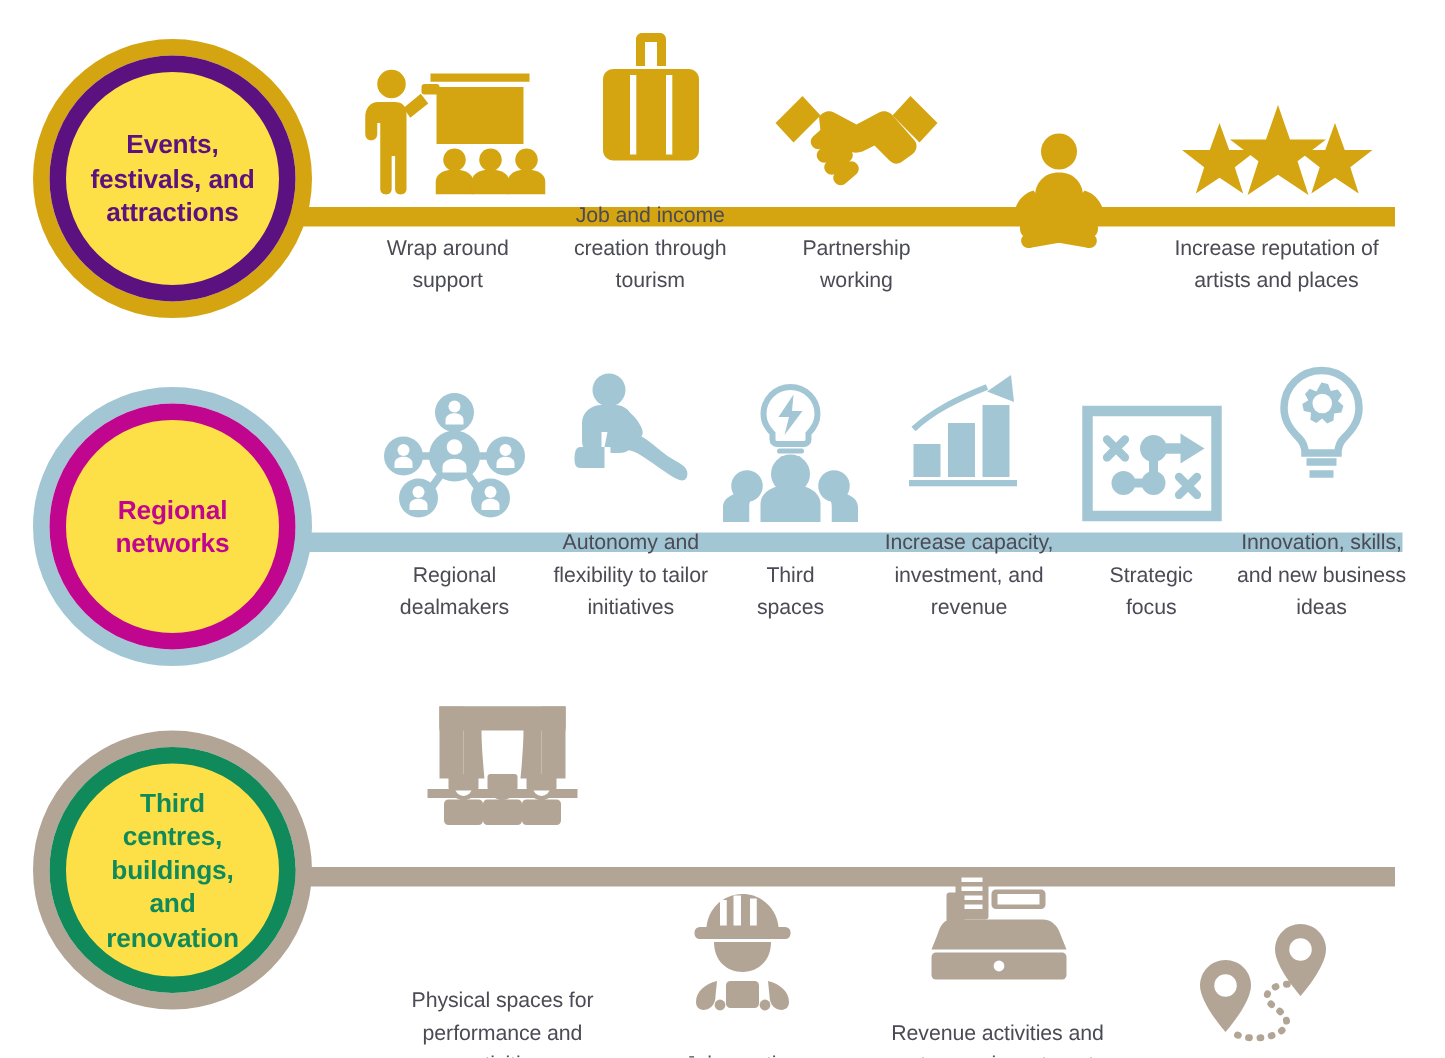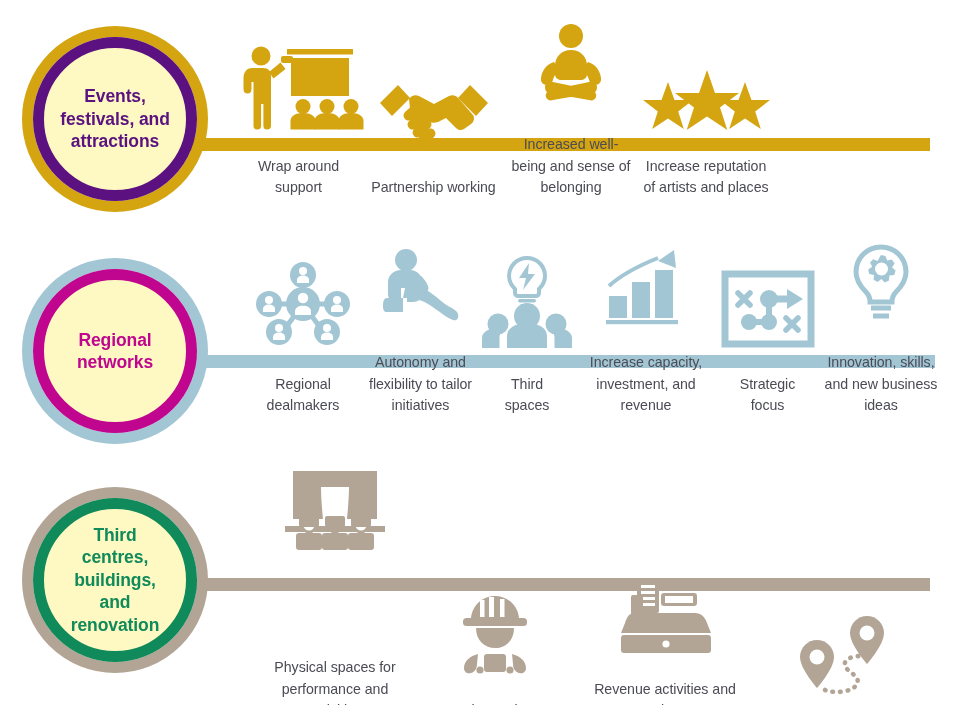--- a/index.html
+++ b/index.html
@@ -26,21 +26,21 @@
     width:186px;height:186px;
     border-radius:50%;
     box-sizing:border-box;
     display:flex;align-items:center;justify-content:center;
     z-index:3;
   }
   .badge-inner{
     width:100%;height:100%;
     border-radius:50%;
     box-sizing:border-box;
-    background:#fef9c3;
+    background:#fde047;
     display:flex;align-items:center;justify-content:flex-end;
     text-align:center;
   }
   .badge-label{
     font-weight:bold;
     font-size:17.5px;
     line-height:1.28;
     letter-spacing:-0.1px;
     padding:0 14px;
   }
@@ -152,20 +152,34 @@
                 <circle cx="111" cy="60.5" r="7.5"></circle>
                 <path d="M98.5 83.5 L98.5 75 C98.5 70.5 103 67 111 67 C119 67 123.5 70.5 123.5 75 L123.5 83.5 Z"></path>
               </g>
             </g>
           </svg>
         </div>
         <div class="item-spacer"></div>
         <div class="item-label">Wrap around support</div>
       </div>
 
+      <div class="item">
+        <div class="item-icon">
+          <svg width="72" height="86" viewBox="0 0 72 86">
+            <g fill="#D4A511">
+              <path d="M30 0 L42 0 C44.2 0 46 1.8 46 4 L46 22 L40 22 L40 6 L32 6 L32 22 L26 22 L26 4 C26 1.8 27.8 0 30 0 Z"></path>
+              <path d="M11 24 L61 24 C65 24 68 27 68 31 L68 78 C68 82 65 85 61 85 L11 85 C7 85 4 82 4 78 L4 31 C4 27 7 24 11 24 Z"></path>
+              <rect x="22" y="28" width="4.2" height="53" fill="#ffffff"></rect>
+              <rect x="46" y="28" width="4.2" height="53" fill="#ffffff"></rect>
+            </g>
+          </svg>
+        </div>
+        <div class="item-spacer"></div>
+        <div class="item-label">Job and income creation through tourism</div>
+      </div>
 
       <div class="item">
         <div class="item-icon">
           <svg width="112" height="76" viewBox="0 0 112 76">
             <g fill="#D4A511">
               <path d="M2 28 L20 10 L32 23 L14 41 Z"></path>
               <path d="M110 28 L92 10 L80 23 L98 41 Z"></path>
               <path d="M31 24 C33 21 37 19 41 21 L56 29 L71 21 C75 19 79 21 81 24 L95 40 C97 43 96 47 93 49 L86 54 C83 56 80 55 78 53 L68 43 L60 47 C57 48 54 48 51 47 L41 42 C38 45 35 45 33 43 Z"></path>
               <path d="M27 44 C25 42 25 39 27 37 L36 29 C38 27 41 27 43 29 C45 31 45 34 43 36 L34 44 C32 46 29 46 27 44 Z"></path>
               <path d="M31 53 C29 51 29 48 31 46 L41 37 C43 35 46 35 48 37 C50 39 50 42 48 44 L38 53 C36 55 33 55 31 53 Z"></path>
@@ -185,21 +199,20 @@
               <circle cx="36" cy="12" r="12"></circle>
               <path d="M36 26 C46 26 52 33 52 42 L52 50 C52 54 49 56 45 56 L27 56 C23 56 20 54 20 50 L20 42 C20 33 26 26 36 26 Z"></path>
               <path d="M19 38 C12 40 7 46 6 54 C5.4 58 8 61 12 61 C15 61 17 59 18 56 C19 51 22 48 26 47 Z"></path>
               <path d="M53 38 C60 40 65 46 66 54 C66.6 58 64 61 60 61 C57 61 55 59 54 56 C53 51 50 48 46 47 Z"></path>
               <path d="M10 63 C10 59 14 57 18 58 L56 66 C60 67 62 70 61 73 C60 76 57 77 54 76 L14 69 C11 68.4 10 66 10 63 Z"></path>
               <path d="M62 63 C62 59 58 57 54 58 L16 66 C12 67 10 70 11 73 C12 76 15 77 18 76 L58 69 C61 68.4 62 66 62 63 Z"></path>
             </g>
           </svg>
         </div>
         <div class="item-spacer"></div>
-        <div class="item-label">Increased well-being and sense of belonging</div>
       </div>
 
       <div class="item">
         <div class="item-icon">
           <svg width="128" height="62" viewBox="0 0 128 62">
             <g fill="#D4A511">
               <polygon points="26,14 32.5,32 51,32 36.2,43.5 41.8,61 26,50.5 10.2,61 15.8,43.5 1,32 19.5,32"></polygon>
               <polygon points="65,2 73,25 97,25 78,39.5 85.3,62 65,48.5 44.7,62 52,39.5 33,25 57,25"></polygon>
               <polygon points="103,14 109.5,32 128,32 113.2,43.5 118.8,61 103,50.5 87.2,61 92.8,43.5 78,32 96.5,32"></polygon>
             </g>

